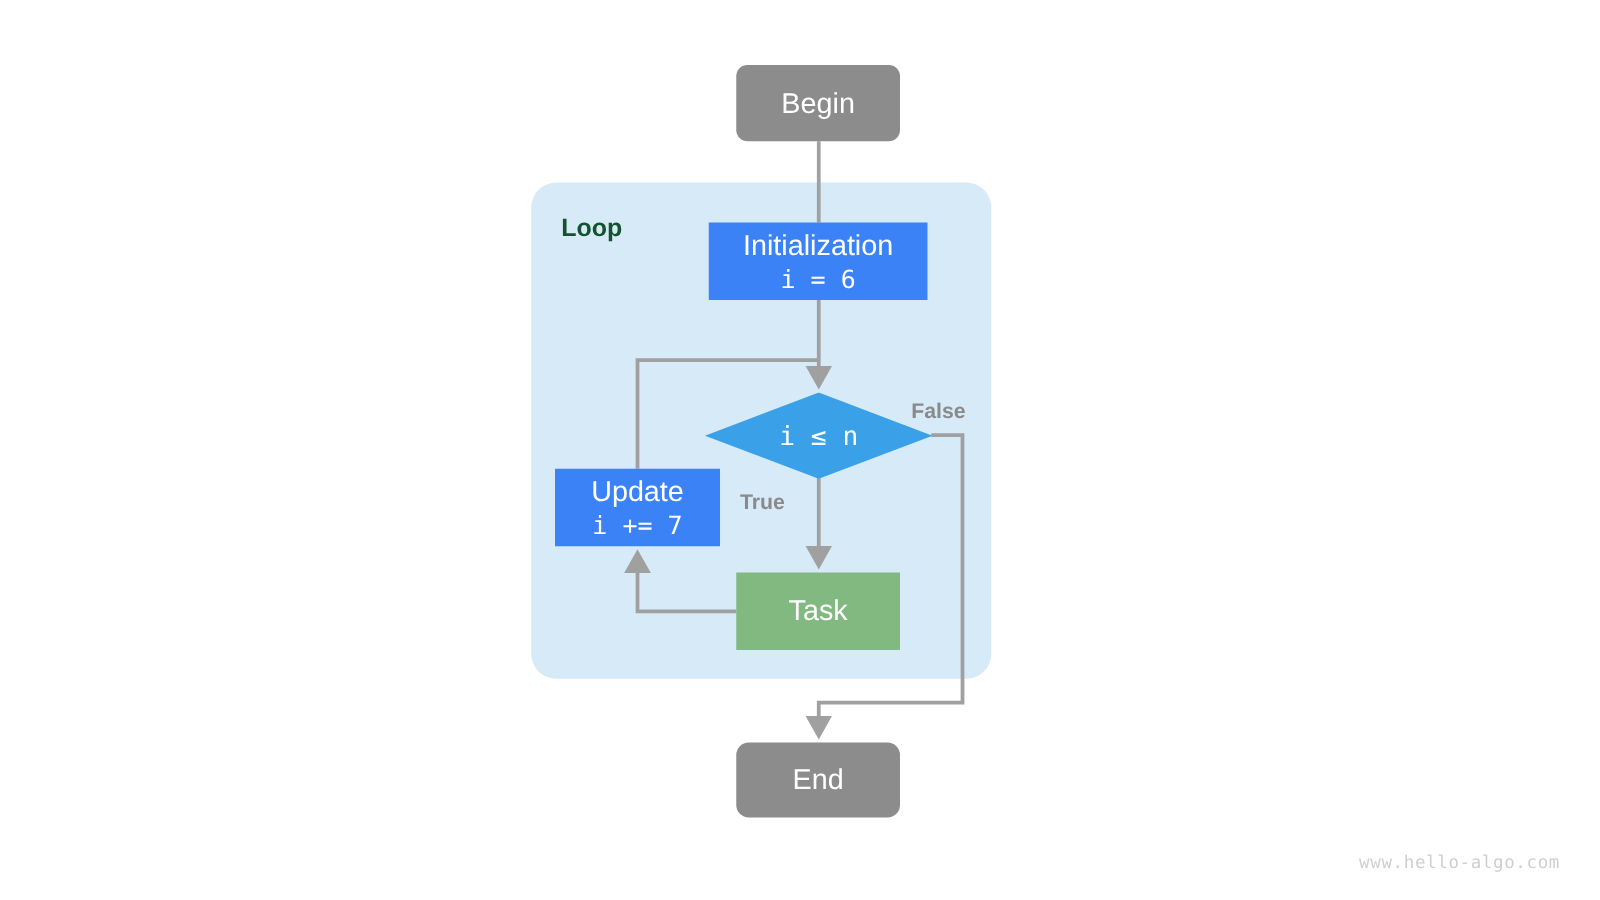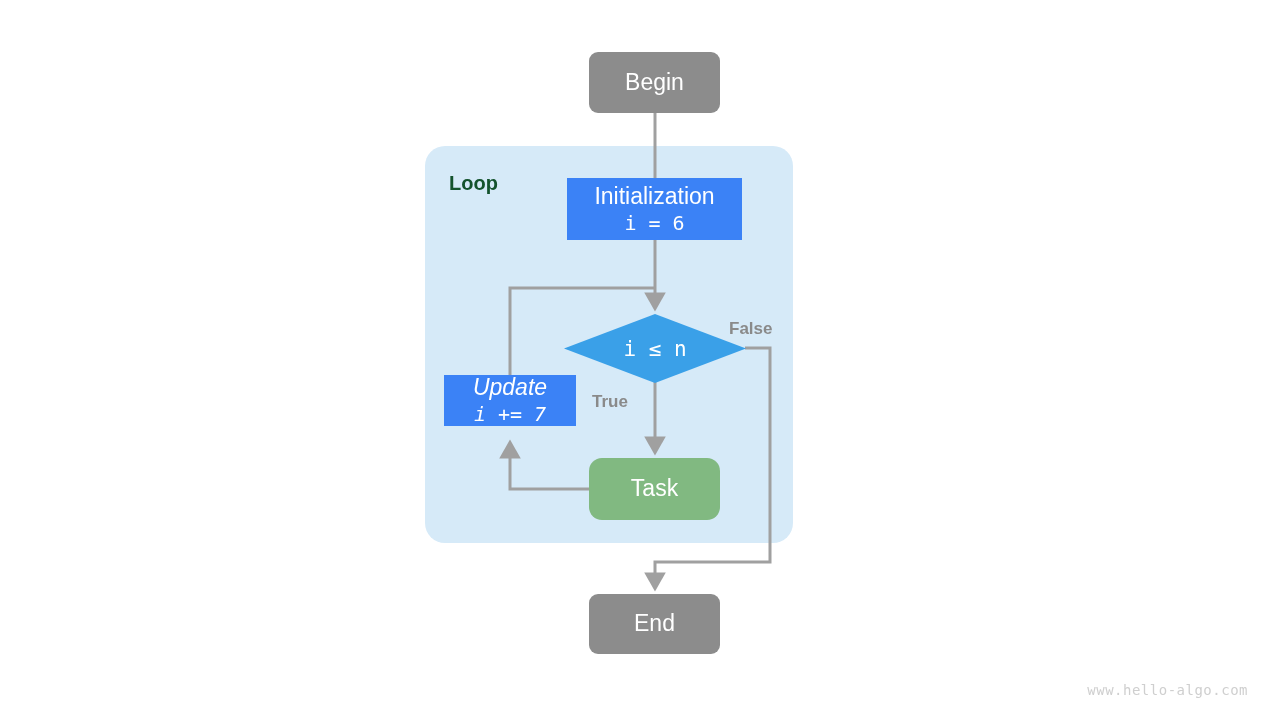--- a/index.html
+++ b/index.html
@@ -152,26 +152,26 @@
   <span class="code">i = 6</span>
 </div>
 
 <div class="diamond-wrap" style="left:564px; top:314px; width:182px; height:69px;">
   <svg width="182" height="69" viewBox="0 0 182 69" xmlns="http://www.w3.org/2000/svg" style="display:block;">
     <polygon points="91,0 182,34.5 91,69 0,34.5" fill="#3aa0e8"></polygon>
   </svg>
   <span class="diamond-text">i ≤ n</span>
 </div>
 
-<div class="node process" style="left:444px; top:375px; width:132px; height:51px;font-style:italic;">
+<div class="node process" style="left:444px; top:375px; width:132px; height:62px;">
   <span class="title">Update</span>
   <span class="code">i += 7</span>
 </div>
 
-<div class="node task" style="left:589px; top:458px; width:131px; height:62px;border-radius:13px;">
+<div class="node task" style="left:589px; top:458px; width:131px; height:62px;">
   <span class="title">Task</span>
 </div>
 
-<div class="node terminal" style="left:589px; top:594px; width:131px; height:60px;">
+<div class="node terminal" style="left:589px; top:594px; width:131px; height:60px;border-radius:10px;">
   <span class="title">End</span>
 </div>
 
 <div class="watermark">www.hello-algo.com</div>
 
 </body></html>

